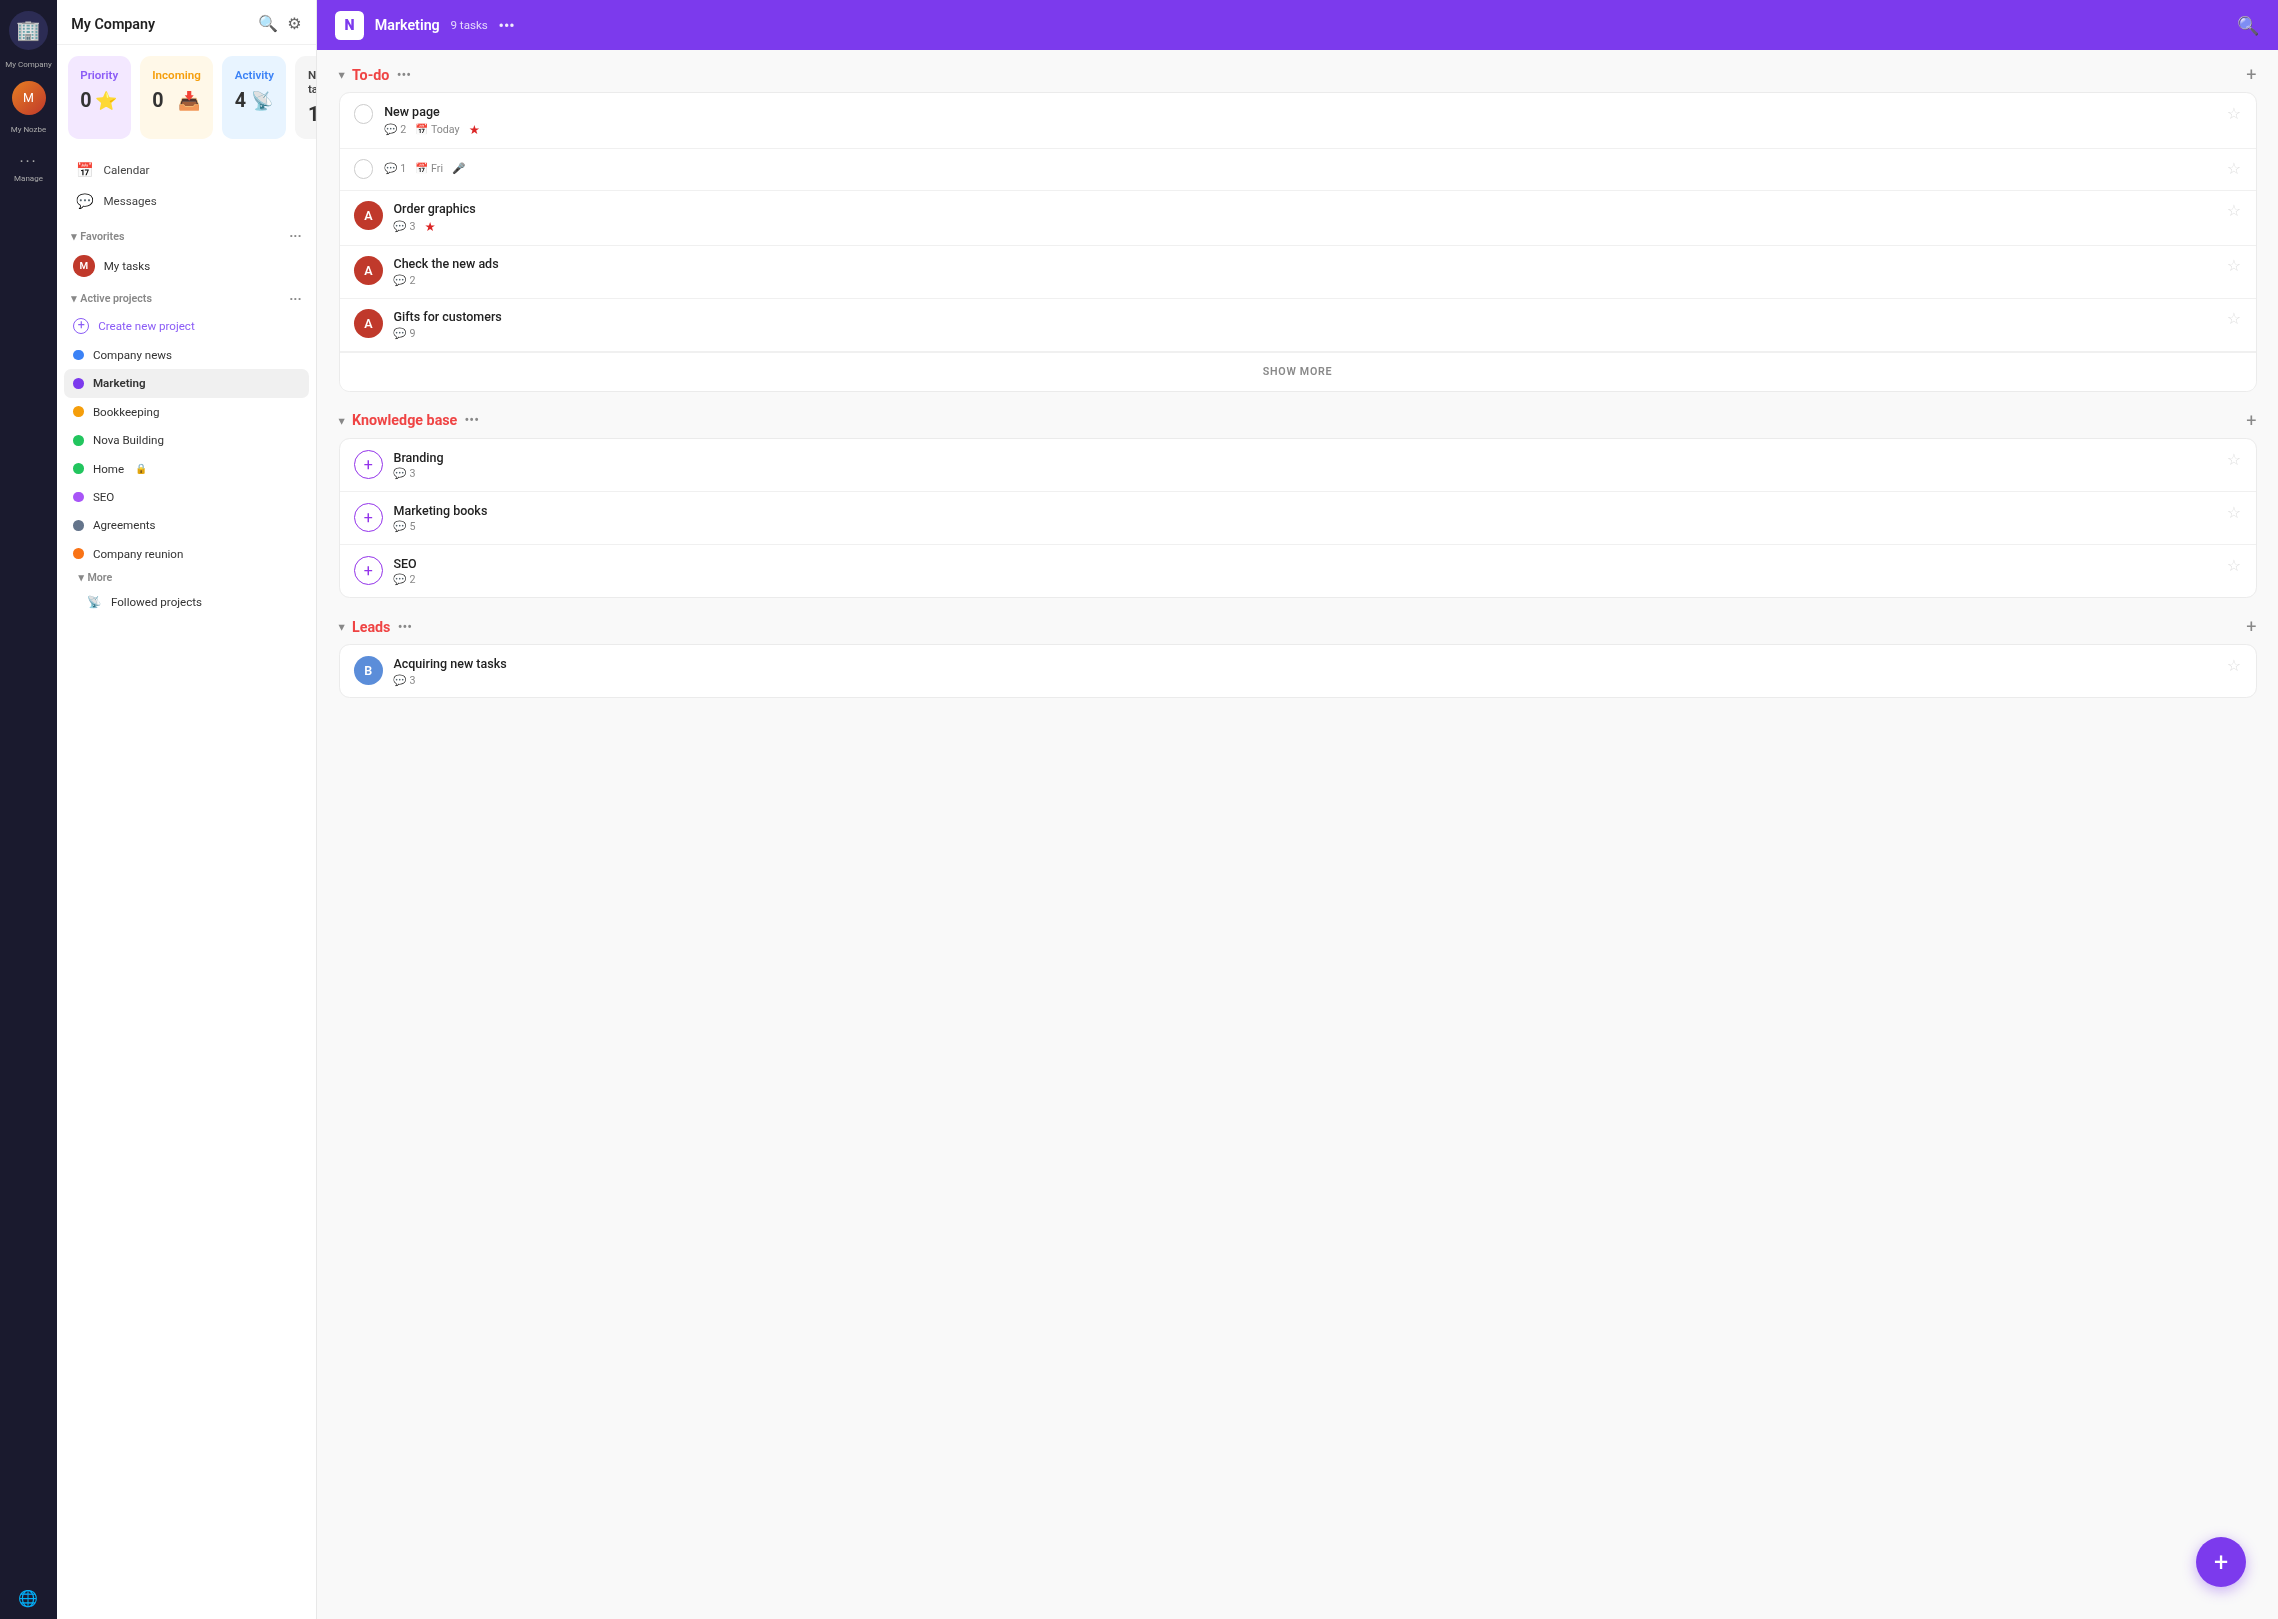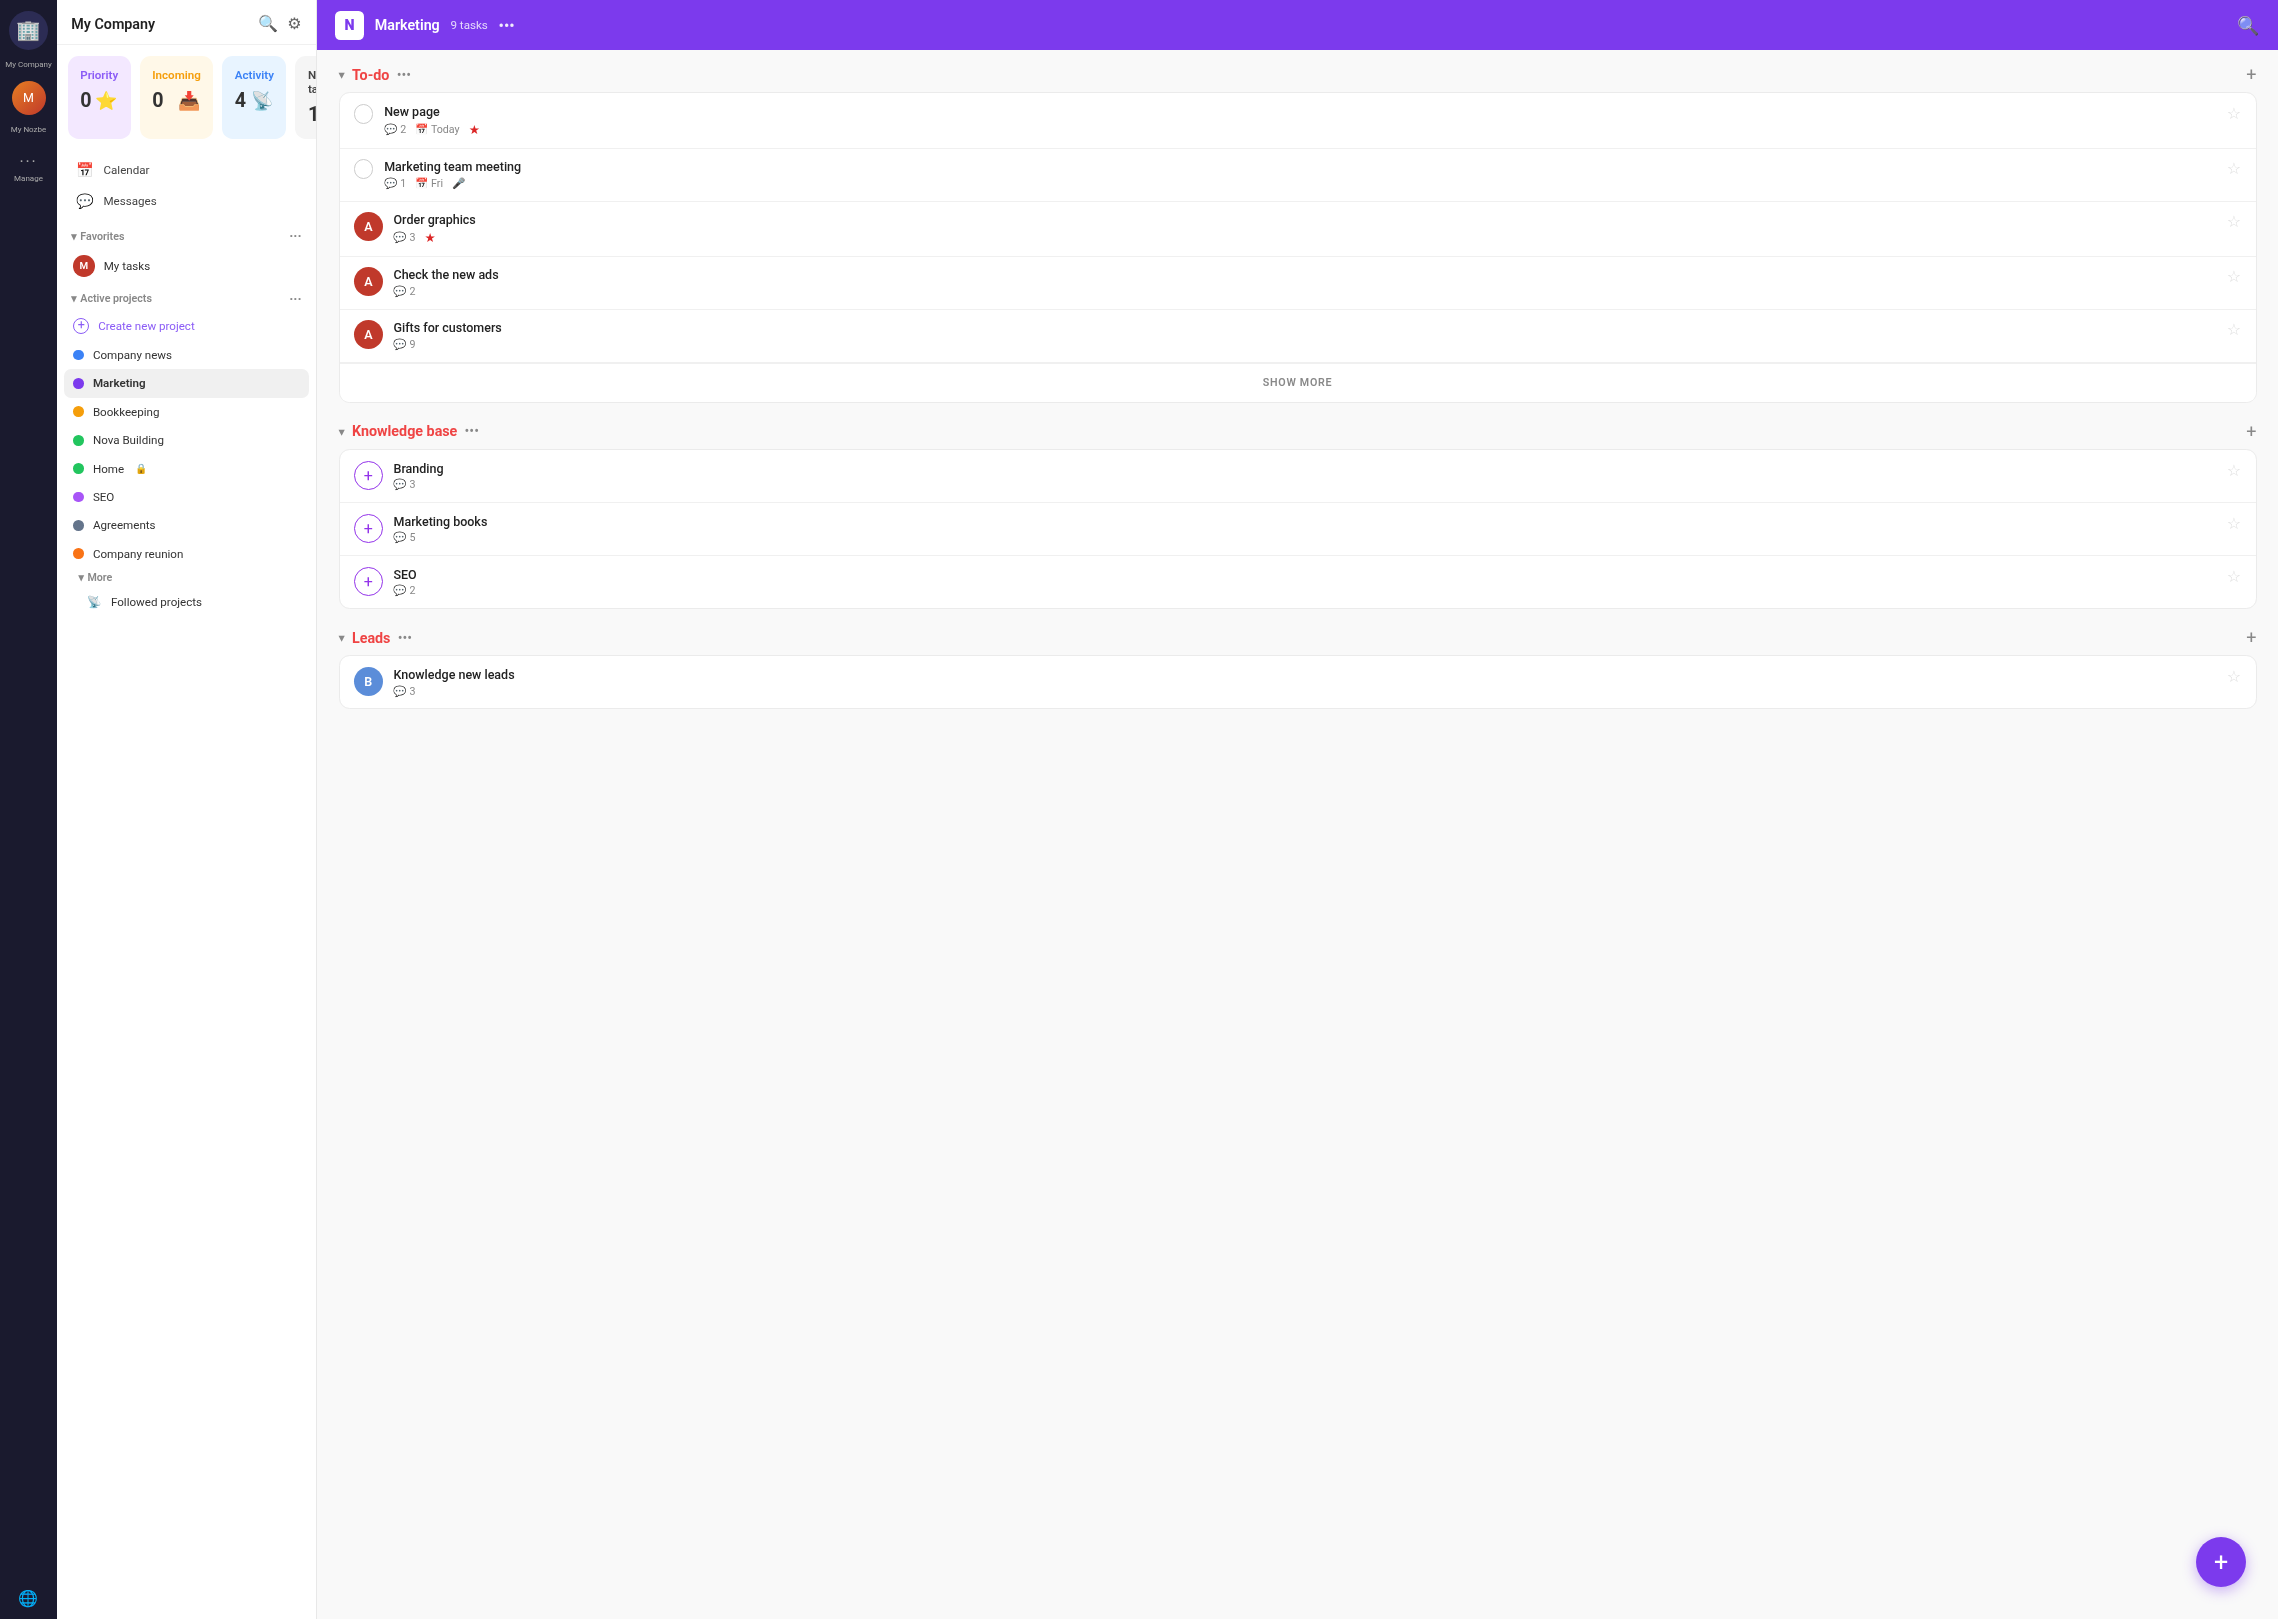--- a/index.html
+++ b/index.html
@@ -442,21 +442,20 @@
               <span>📅 Today</span>
               <span class="priority-star">★</span>
             </div>
           </div>
           <span class="task-star">☆</span>
         </div>
 
         <div class="task-item">
           <div class="task-checkbox"></div>
           <div class="task-content">
-            <div class="task-title">Marketing team meeting</div>
             <div class="task-meta">
               <span>💬 1</span>
               <span>📅 Fri</span>
               <span class="mic-icon" style="color:#22c55e;">🎤</span>
             </div>
           </div>
           <span class="task-star">☆</span>
         </div>
 
         <div class="task-item">
@@ -549,21 +548,21 @@
           <span class="task-section-title">Leads</span>
           <span class="task-section-dots">•••</span>
         </div>
         <span class="task-section-add">+</span>
       </div>
       <div class="task-list">
 
         <div class="task-item">
           <div class="task-avatar" style="background:#5b8dd9;">B</div>
           <div class="task-content">
-            <div class="task-title">Knowledge new leads</div>
+            <div class="task-title">Acquiring new tasks</div>
             <div class="task-meta">
               <span>💬 3</span>
             </div>
           </div>
           <span class="task-star">☆</span>
         </div>
       </div>
     </div>
 
   </div>

